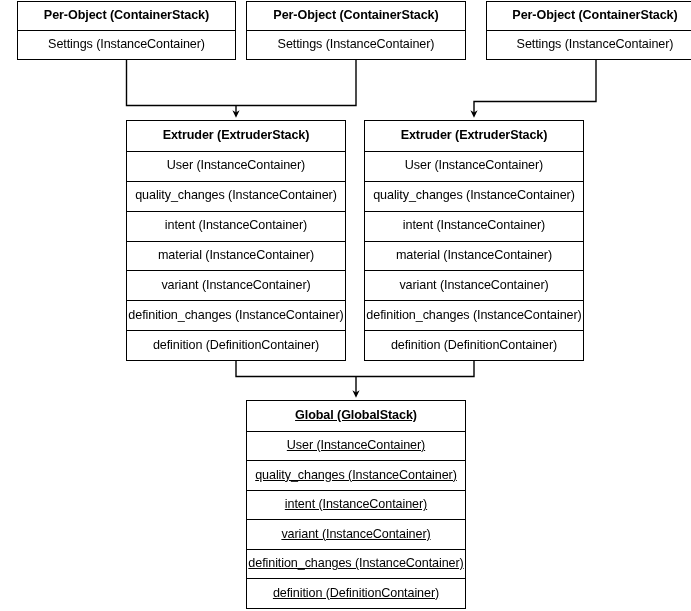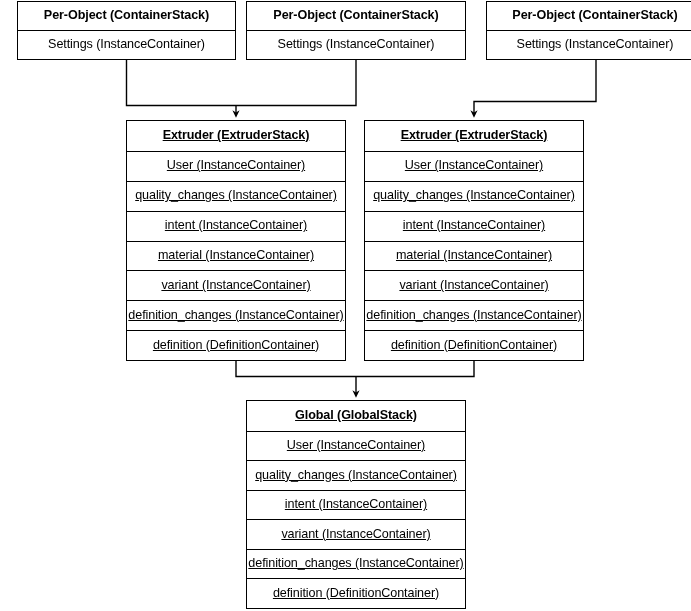--- a/index.html
+++ b/index.html
@@ -62,21 +62,21 @@
   #node-perobj-0 { left: 1px;   top: 1px;   width: 219px; height: 59px; }
   #node-perobj-1 { left: 230px; top: 1px;   width: 220px; height: 59px; }
   #node-perobj-2 { left: 470px; top: 1px;   width: 218px; height: 59px; }
   #node-perobj-0 .node-row,
   #node-perobj-1 .node-row,
   #node-perobj-2 .node-row { height: 29px; }
 
   #node-extruder-0 { left: 110px; top: 120px; width: 220px; height: 241px; }
   #node-extruder-1 { left: 348px; top: 120px; width: 220px; height: 241px; }
   #node-extruder-0 .node-row,
-  #node-extruder-1 .node-row { height: 30px; text-decoration: underline; }
+  #node-extruder-1 .node-row { height: 30px; }
 
   #node-global { left: 230px; top: 400px; width: 220px; height: 209px; text-decoration: underline; }
   #node-global .node-row { height: 30px; }
 </style>
 </head>
 <body>
 
 <div id="diagram-canvas">
 
   <svg id="edge-layer" viewBox="0 0 691 611" width="691" height="611" xmlns="http://www.w3.org/2000/svg">

